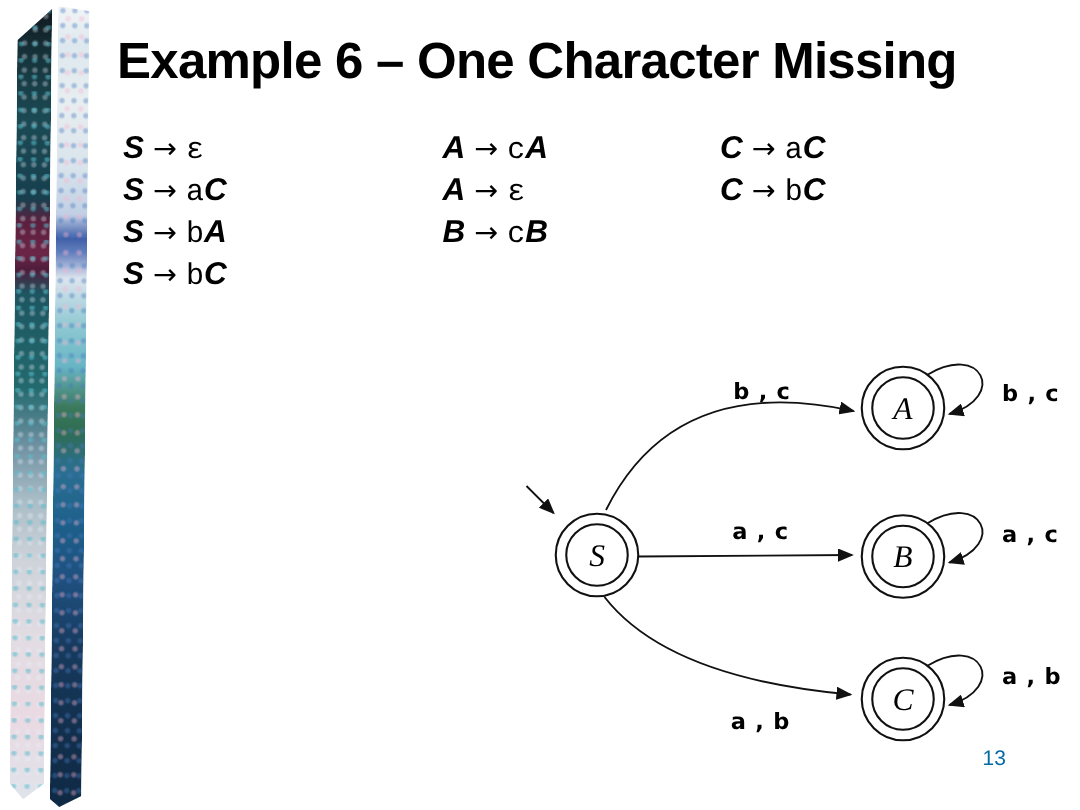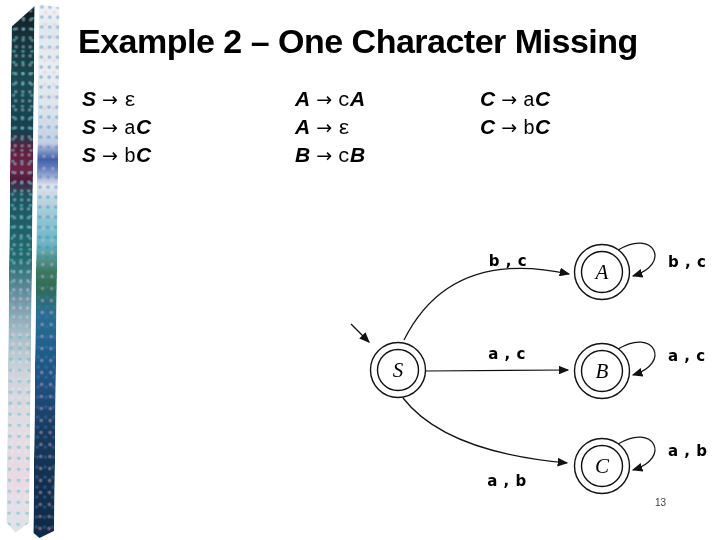--- a/index.html
+++ b/index.html
@@ -44,37 +44,38 @@
   .col1{left:82px;} .col2{left:295px;} .col3{left:480px;}
   .rule{height:28px;line-height:28px;font-size:21px;white-space:nowrap;}
   .nt{font-style:italic;font-weight:bold;font-family:"Liberation Sans",sans-serif;}
   .arr{font-family:"DejaVu Sans",sans-serif;font-weight:normal;font-size:19px;padding:0 6px;}
   .term{font-family:"Liberation Mono",monospace;font-size:20px;}
   .automaton{position:absolute;left:0;top:0;}
   .edge{fill:none;stroke:#111;stroke-width:1.25px;}
   .circ{fill:#fff;stroke:#111;stroke-width:1.4px;}
   .slabel{font:italic 21px "Liberation Serif", serif;fill:#000;}
   .elabel{font:bold 15px "DejaVu Sans", sans-serif;fill:#000;letter-spacing:0.5px;}
-  .pagenum{position:absolute;left:655px;top:497px;font-size:10px;color:#404040;}
+  .pagenum{position:absolute;left:655px;top:497px;font-size:14px;color:#0369a1;}
 </style>
 </head>
 <body>
 
 <div class="slide">
 
   <div class="decor">
     <div class="strip strip-left"></div>
     <div class="strip strip-right"></div>
   </div>
 
-  <h1 class="title">Example 2 – One Character Missing</h1>
+  <h1 class="title">Example 6 – One Character Missing</h1>
 
   <div class="col col1">
     <div class="rule"><span class="nt">S</span><span class="arr">→</span><span class="term">ε</span><span class="nt"></span></div>
     <div class="rule"><span class="nt">S</span><span class="arr">→</span><span class="term">a</span><span class="nt">C</span></div>
+    <div class="rule"><span class="nt">S</span><span class="arr">→</span><span class="term">b</span><span class="nt">A</span></div>
     <div class="rule"><span class="nt">S</span><span class="arr">→</span><span class="term">b</span><span class="nt">C</span></div>
   </div>
 
   <div class="col col2">
     <div class="rule"><span class="nt">A</span><span class="arr">→</span><span class="term">c</span><span class="nt">A</span></div>
     <div class="rule"><span class="nt">A</span><span class="arr">→</span><span class="term">ε</span><span class="nt"></span></div>
     <div class="rule"><span class="nt">B</span><span class="arr">→</span><span class="term">c</span><span class="nt">B</span></div>
   </div>
 
   <div class="col col3">

